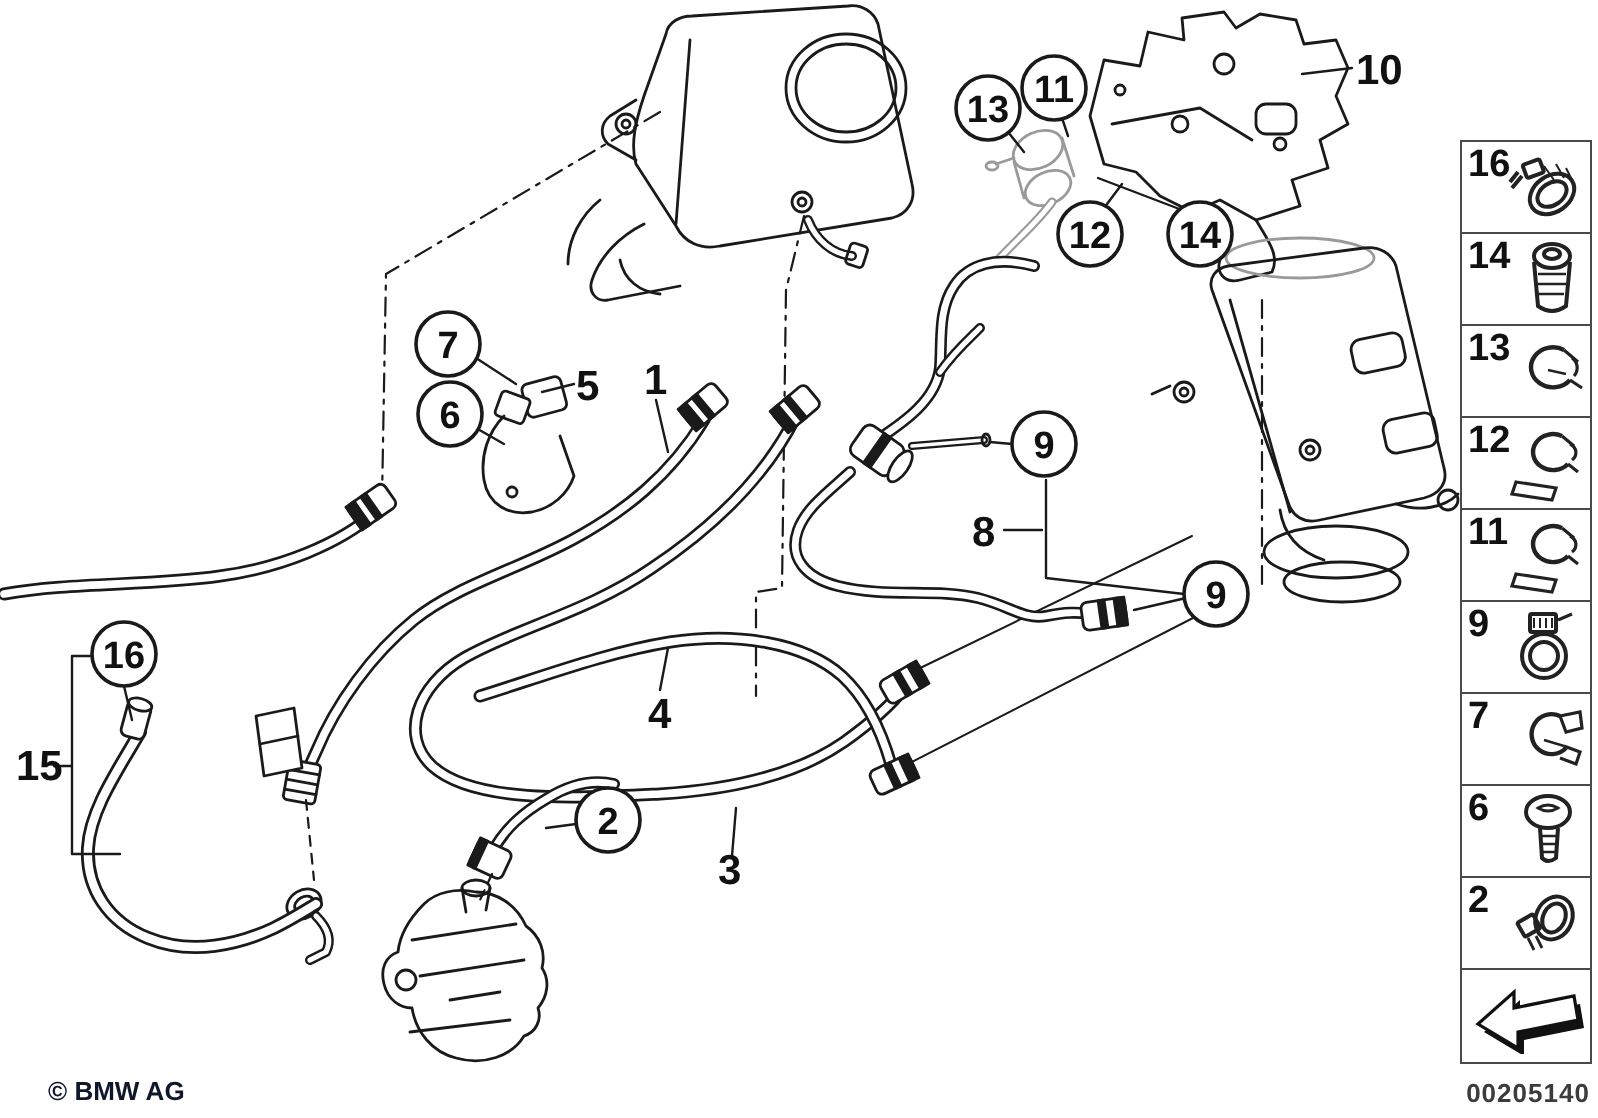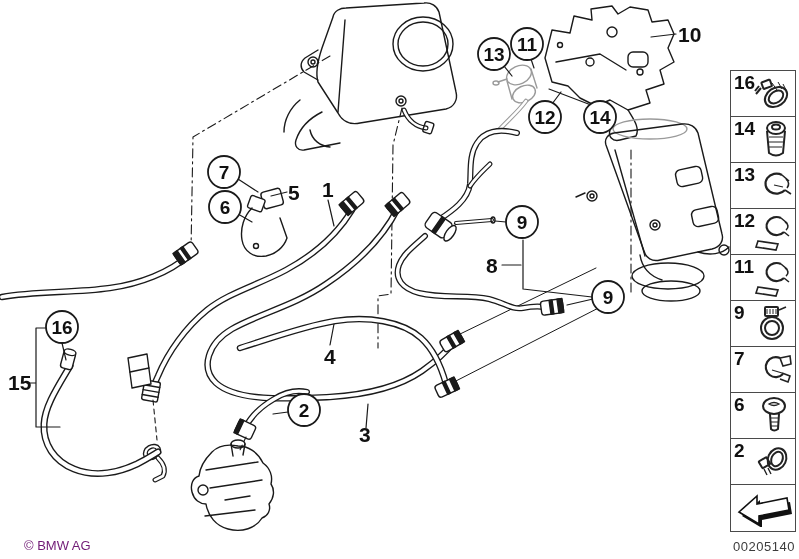--- a/index.html
+++ b/index.html
@@ -8,22 +8,22 @@
   svg text{font-family:"Liberation Sans",sans-serif;}
   .co{font-size:19px;font-weight:bold;fill:#111;text-anchor:middle;}
   .pl{font-size:21px;font-weight:bold;fill:#111;}
   
   #sidebar{position:absolute;left:730px;top:70px;width:66px;border:1px solid #4a4a4a;box-sizing:border-box;background:#fff;}
   .cell{position:relative;height:46px;border-bottom:1px solid #4a4a4a;box-sizing:border-box;}
   .cell:last-child{border-bottom:none;}
   .cell .num{position:absolute;left:3px;top:1px;font-size:19px;font-weight:bold;color:#111;}
   .cell .ic{position:absolute;right:1px;top:2px;}
   #plate{position:absolute;left:733px;top:539px;width:62px;text-align:center;
-         font-size:13px;color:#3c3c3c;letter-spacing:.5px;}
-  #copy{position:absolute;left:24px;top:538px;font-size:13px;font-weight:normal;color:#701a75;}
+         font-size:13px;color:#3c3c3c;letter-spacing:.5px;font-weight:bold;}
+  #copy{position:absolute;left:24px;top:538px;font-size:13px;font-weight:bold;color:#0f172a;}
 </style>
 </head>
 <body>
 
 <div id="stage">
 
 <svg width="799" height="559" viewBox="0 0 799 559">
   <g fill="none" stroke="#1a1a1a" stroke-width="1.4" stroke-linecap="round" stroke-linejoin="round">
 
     <g stroke-width="1.1" stroke-dasharray="9,4,2,4">

